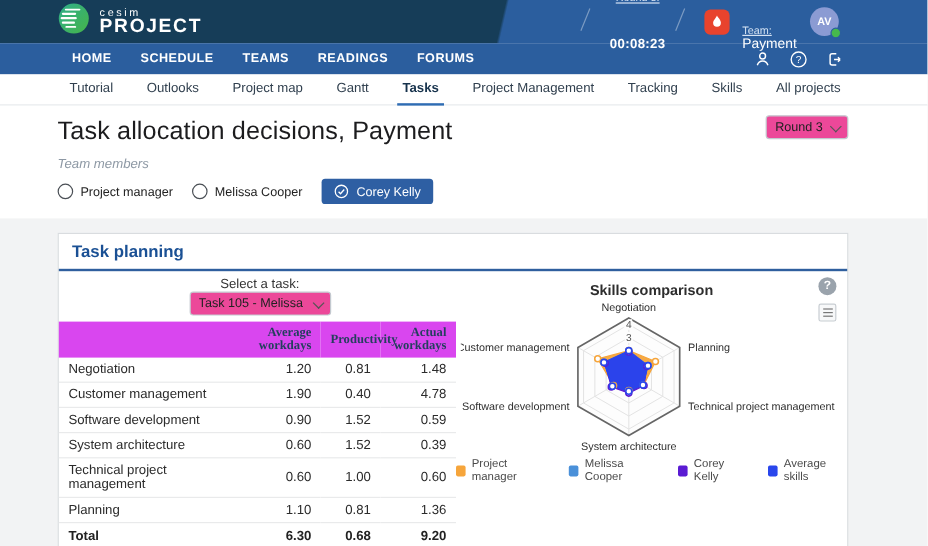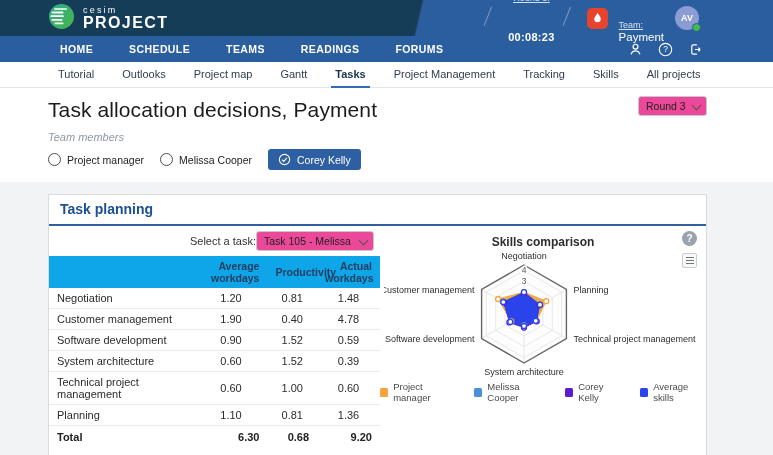--- a/index.html
+++ b/index.html
@@ -23,21 +23,21 @@
   .timer { font-size:11px; font-weight:bold; color:#fff; letter-spacing:.3px; line-height:13px;margin-top:27px; }
   .teamname { font-size:11.5px; color:#fff; line-height:13px; }
   .flame { width:21px; height:21px; background:#E8432D; border-radius:5px; display:flex; align-items:center; justify-content:center; }
   .avatar { width:24px; height:24px; border-radius:50%; background:#8B9BD3; color:#fff; font-size:9px; font-weight:bold;
     display:flex; align-items:center; justify-content:center; position:relative; }
   .status-dot { position:absolute; right:-2px; bottom:-2px; width:9px; height:9px; background:#46B94D;
     border:1.5px solid #2B5E9E; border-radius:50%; }
 
   
   .mainnav { height:26px; background:#2B5E9E; display:flex; justify-content:space-between; padding:0 70px 0 48px; }
-  .nav-items { display:flex;gap:12px; }
+  .nav-items { display:flex; }
   .nav-item { font-size:10.5px; font-weight:bold; letter-spacing:.4px; color:#fff; padding:0 12px; line-height:26px; }
   .nav-item.active { background:#1C4167; }
   .nav-icons { display:flex; align-items:center; gap:15px; }
   .nav-icons svg { display:block; }
 
   
   .subnav { height:26px; background:#fff; border-bottom:1px solid #E3E6E9; display:flex; align-items:center; padding-left:44px; }
   .subnav-item { font-size:11px; color:#31405０; color:#31404F; padding:0 14px; line-height:25px; position:relative; height:25px; }
   .subnav-item.active { font-weight:bold; color:#16324C; }
   .subnav-item.active::after { content:''; position:absolute; left:10px; right:10px; bottom:-1px; height:2px; background:#2E6CB3; }
@@ -59,26 +59,26 @@
     font-size:10.5px; padding:3px 20px 3px 7px; color:#222; font-family:inherit; }
   .sel-wrap::after { content:''; position:absolute; right:7px; top:50%; margin-top:-4px; width:6px; height:6px;
     border-right:1.4px solid #555; border-bottom:1.4px solid #555; transform:rotate(45deg); pointer-events:none; }
 
   
   .panels-area { padding:12px 66px 0 48px; }
   .panel { background:#fff; border:1px solid #D9DCDF; }
   .panel-header { padding:6px 11px 7px; border-bottom:2px solid #2F5F9E; font-size:14px; font-weight:bold; color:#1A5094; }
   .panel-body { display:flex; position:relative; padding-bottom:7px; }
   .left-col { width:331px; flex:none; }
-  .select-row { display:flex; align-items:center; justify-content:flex-end; padding:5px 6px 5px 10px; font-size:11px; color:#333; }
+  .select-row { display:flex; align-items:center; justify-content:center; padding:5px 6px 5px 10px; font-size:11px; color:#333;flex-direction:column; }
 
   table { border-collapse:collapse; width:100%; table-layout:fixed; }
-  thead th { background:#0ea5e9; color:#243F5E; font-size:10.5px; font-weight:bold; padding:4px 8px; text-align:right; }
+  thead th { background:#d946ef; color:#243F5E; font-size:10.5px; font-weight:bold; padding:4px 8px; text-align:right;font-family:Liberation Serif, serif; }
   thead th:first-child { text-align:left; }
-  tbody td { font-size:11px; color:#2B2B2B; padding:4px 8px; border-bottom:1px solid #E9EAEB; text-align:center; }
+  tbody td { font-size:11px; color:#2B2B2B; padding:4px 8px; border-bottom:1px solid #E9EAEB; text-align:right; }
   tbody td:first-child, tfoot td:first-child { text-align:left; }
   tfoot td { font-weight:bold; border-top:1px solid #BFC4C9; padding:5px 8px; font-size:11px; text-align:right; color:#222; }
 
   .right-col { flex:1; position:relative; padding-top:4px; }
   .chart-title { text-align:center; font-size:12px; font-weight:bold; color:#2D2D2D; margin-top:5px; }
   #radar { display:block; margin:1px auto 0; }
   .legend { display:flex; justify-content:center; gap:18px; font-size:9.5px; color:#4A4A4A; margin-top:3px; }
   .lg-item { display:flex; align-items:center; gap:5px; }
   .lg-swatch { width:9px; height:9px; border-radius:1.5px; display:inline-block; }
 

